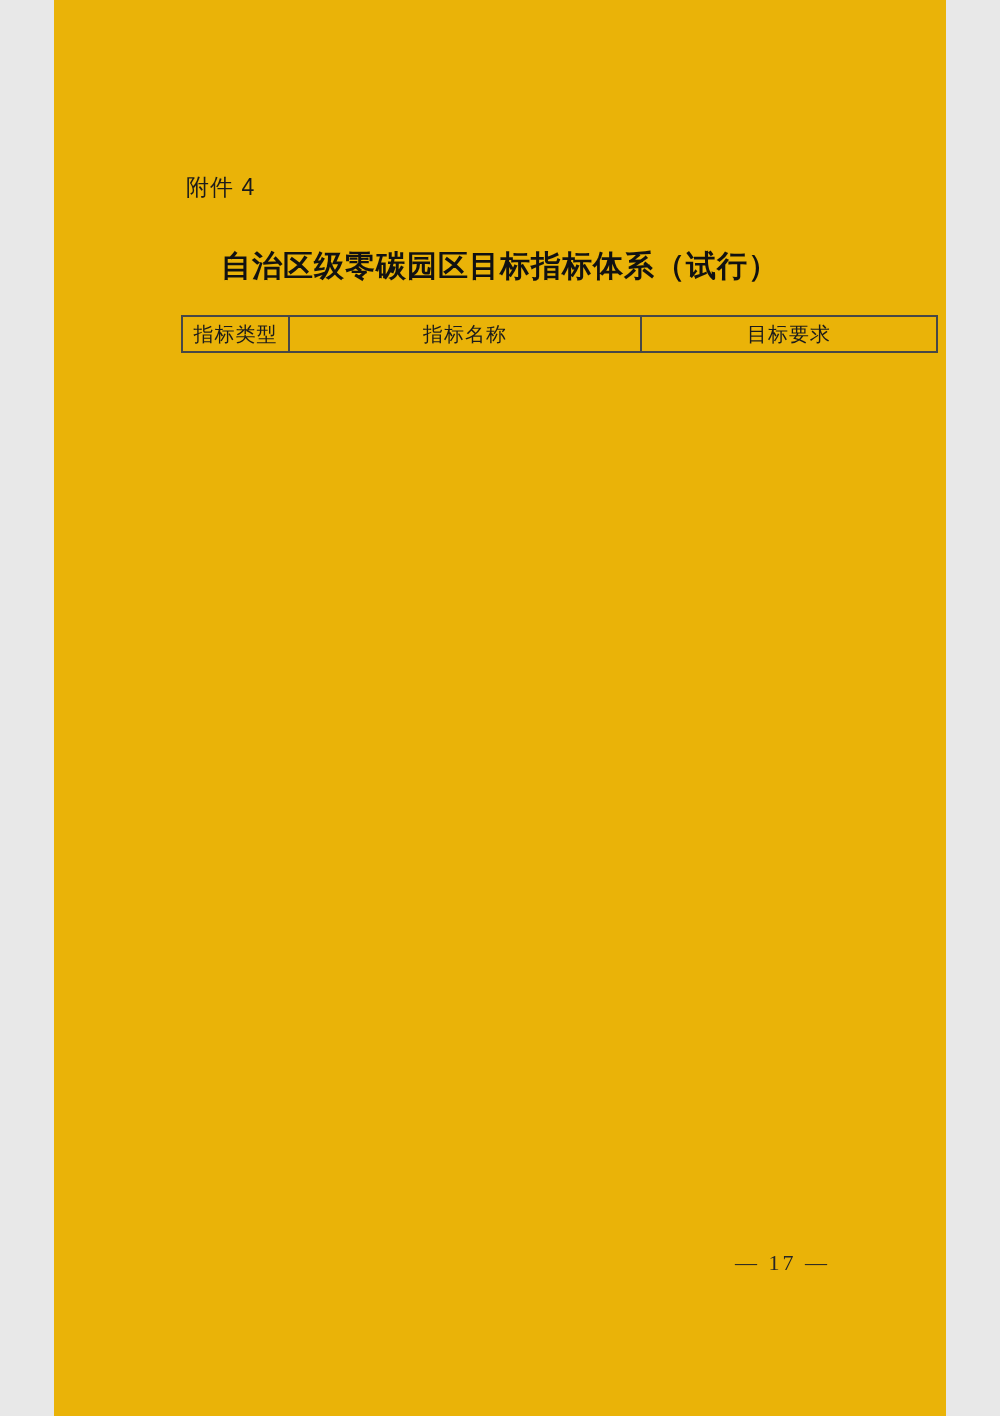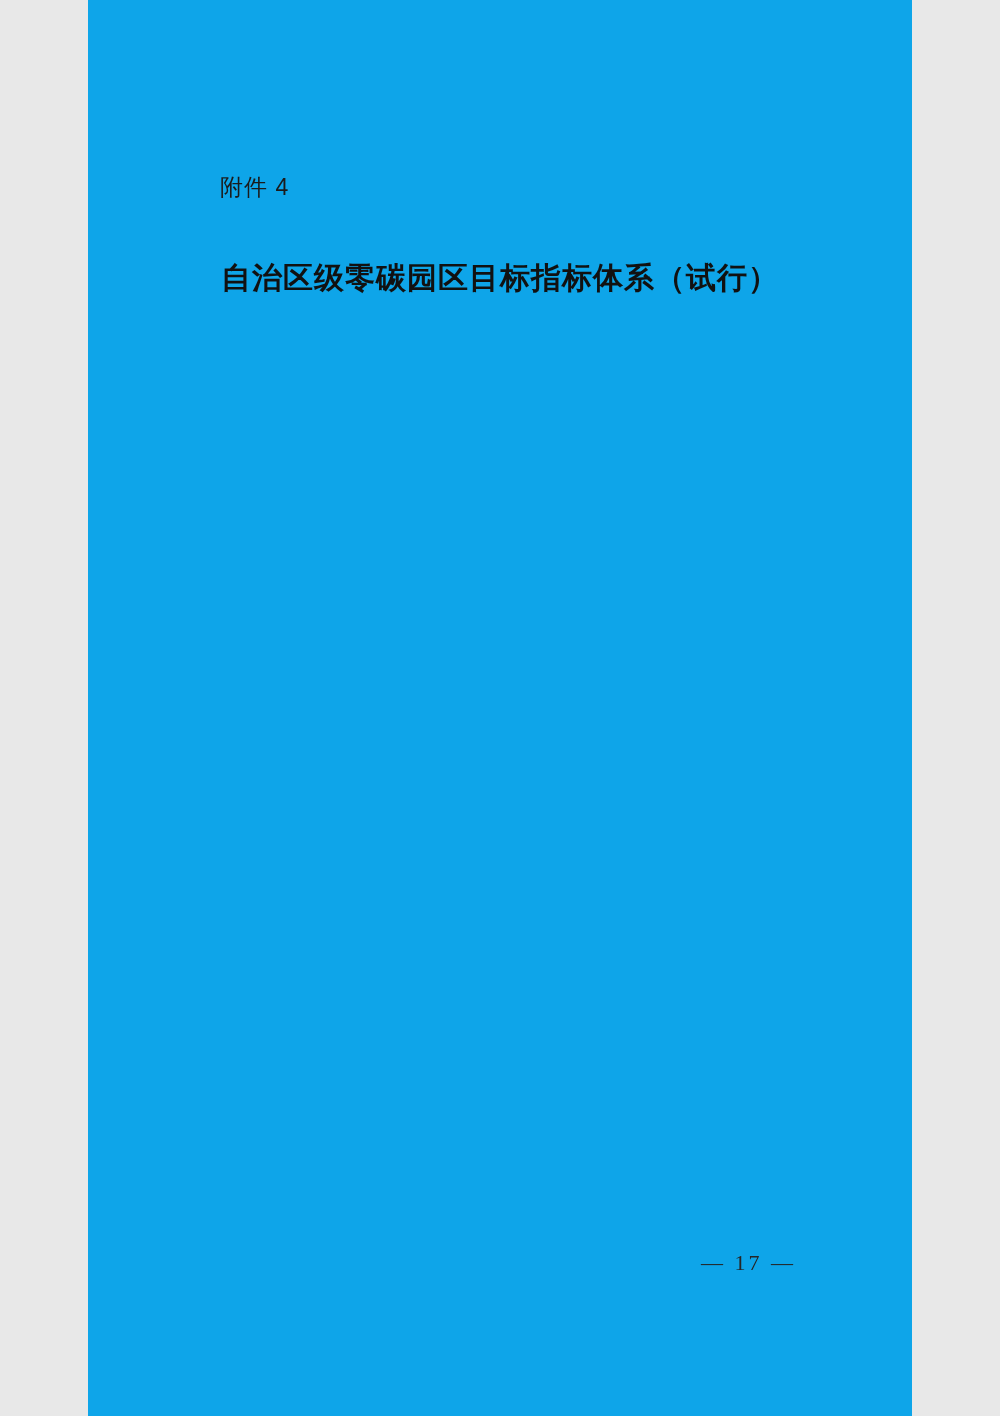--- a/index.html
+++ b/index.html
@@ -1,38 +1,38 @@
 <!DOCTYPE html>
 <html><head>
 <meta charset="utf-8">
 <style>
   * { box-sizing: border-box; }
   html, body { margin: 0; padding: 0; background: #e8e8e8; }
   .page {
     position: relative;
-    width: 824px;
+    width: 892px;
     height: 1416px;
     margin: 0 auto;
-    background: #0ea5e9;
+    background: #eab308;
     color: #1b1b1b;
     font-family: "Liberation Serif", serif;
     overflow: hidden;
   }
   .attachment-label {
     position: absolute;
     left: 132px;
     top: 172px;
     font-size: 23px;
     font-family: "Liberation Sans", sans-serif;
     color: #1b1b1b;
     letter-spacing: 1px;
   }
   .doc-title {
     position: absolute;
-    top: 258px;
+    top: 246px;
     left: 0;
     width: 100%;
     margin: 0;
     text-align: center;
     font-size: 30px;
     font-weight: bold;
     letter-spacing: 1px;
     color: #111;
     font-family: Liberation Serif, serif;
   }
@@ -73,16 +73,31 @@
 </style>
 </head>
 <body>
 
 <div class="page">
 
   <div class="attachment-label">附件 4</div>
 
   <h1 class="doc-title">自治区级零碳园区目标指标体系（试行）</h1>
 
+  <table class="indicator-table">
+    <colgroup>
+      <col class="c-type">
+        <col class="c-name">
+        <col class="c-req">
+    </colgroup>
+    <thead>
+      <tr>
+        <th>指标类型</th>
+        <th>指标名称</th>
+        <th>目标要求</th>
+      </tr>
+    </thead>
+    <tbody></tbody>
+  </table>
 
   <div class="page-number">— 17 —</div>
 
 </div>
 
 </body></html>

